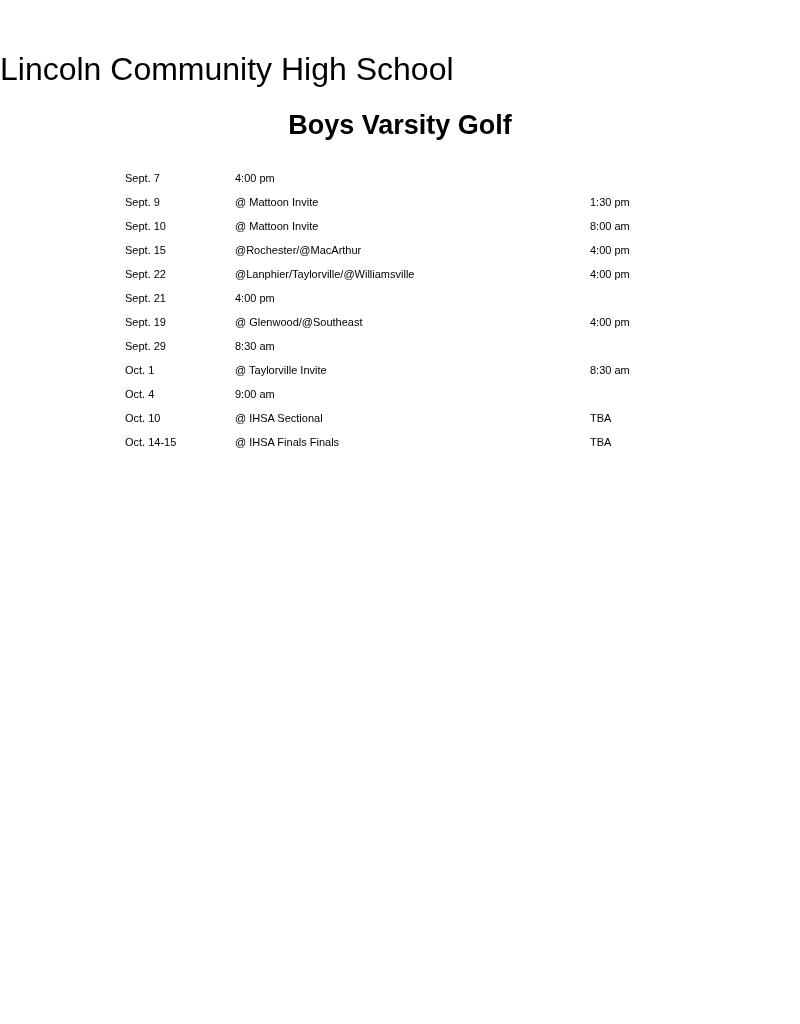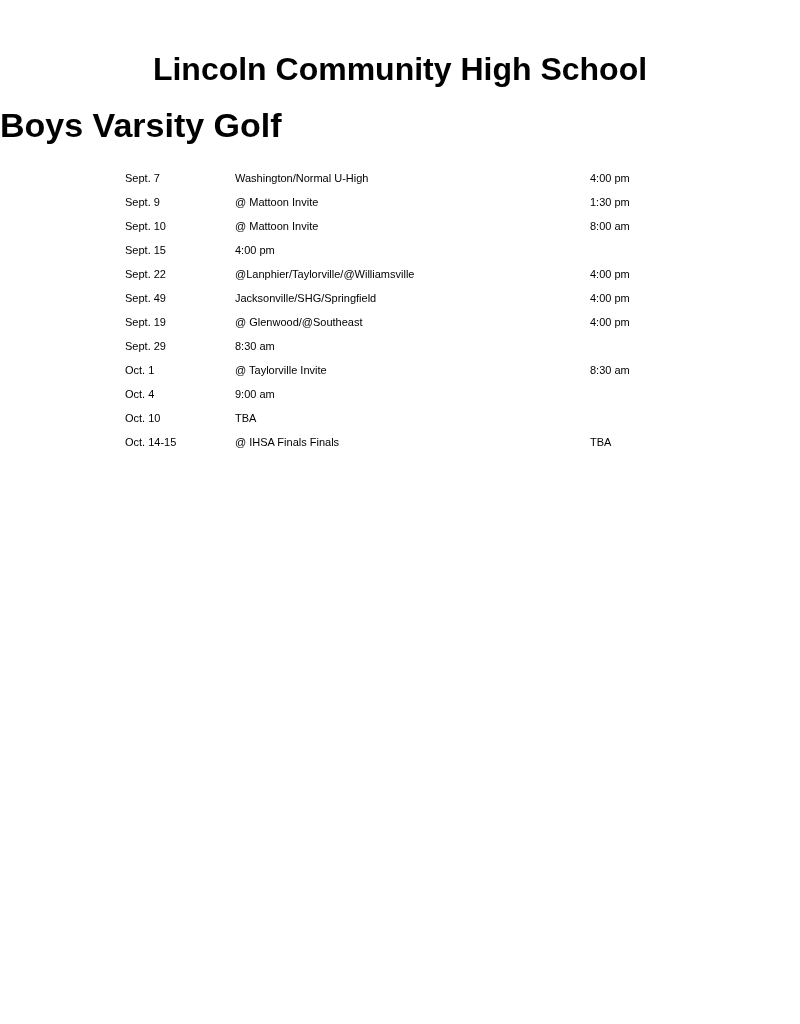--- a/index.html
+++ b/index.html
@@ -15,33 +15,33 @@
     width: 800px;
     height: 1024px;
     background: #ffffff;
     overflow: hidden;
   }
   .title {
     position: absolute;
     top: 50px;
     left: 0;
     width: 100%;
-    text-align: center;
+    text-align: left;
     font-size: 32px;
-    font-weight: 700;
+    font-weight: 400;
     line-height: 38px;
     color: #000000;
   }
   .subtitle {
     position: absolute;
     top: 107px;
     left: 0;
     width: 100%;
-    text-align: left;
-    font-size: 34px;
+    text-align: center;
+    font-size: 27px;
     font-weight: 700;
     line-height: 36px;
     color: #000000;
   }
   .schedule {
     position: absolute;
     top: 166px;
     left: 125px;
     width: 560px;
   }
@@ -58,50 +58,49 @@
 </style>
 </head>
 <body>
 
 <div class="page">
   <h1 class="title">Lincoln Community High School</h1>
   <h2 class="subtitle">Boys Varsity Golf</h2>
   <div class="schedule" id="schedule">
   <div class="row">
     <span class="cell">Sept. 7</span>
-    <span class="cell">Washington/Normal U-High</span>
     <span class="cell">4:00 pm</span>
   </div>
 
   <div class="row">
     <span class="cell">Sept. 9</span>
     <span class="cell">@ Mattoon Invite</span>
     <span class="cell">1:30 pm</span>
   </div>
 
   <div class="row">
     <span class="cell">Sept. 10</span>
     <span class="cell">@ Mattoon Invite</span>
     <span class="cell">8:00 am</span>
   </div>
 
   <div class="row">
     <span class="cell">Sept. 15</span>
+    <span class="cell">@Rochester/@MacArthur</span>
     <span class="cell">4:00 pm</span>
   </div>
 
   <div class="row">
     <span class="cell">Sept. 22</span>
     <span class="cell">@Lanphier/Taylorville/@Williamsville</span>
     <span class="cell">4:00 pm</span>
   </div>
 
   <div class="row">
-    <span class="cell">Sept. 49</span>
-    <span class="cell">Jacksonville/SHG/Springfield</span>
+    <span class="cell">Sept. 21</span>
     <span class="cell">4:00 pm</span>
   </div>
 
   <div class="row">
     <span class="cell">Sept. 19</span>
     <span class="cell">@ Glenwood/@Southeast</span>
     <span class="cell">4:00 pm</span>
   </div>
 
   <div class="row">
@@ -115,20 +114,21 @@
     <span class="cell">8:30 am</span>
   </div>
 
   <div class="row">
     <span class="cell">Oct. 4</span>
     <span class="cell">9:00 am</span>
   </div>
 
   <div class="row">
     <span class="cell">Oct. 10</span>
+    <span class="cell">@ IHSA Sectional</span>
     <span class="cell">TBA</span>
   </div>
 
   <div class="row">
     <span class="cell">Oct. 14-15</span>
     <span class="cell">@ IHSA Finals Finals</span>
     <span class="cell">TBA</span>
   </div>
 </div>
 </div>

